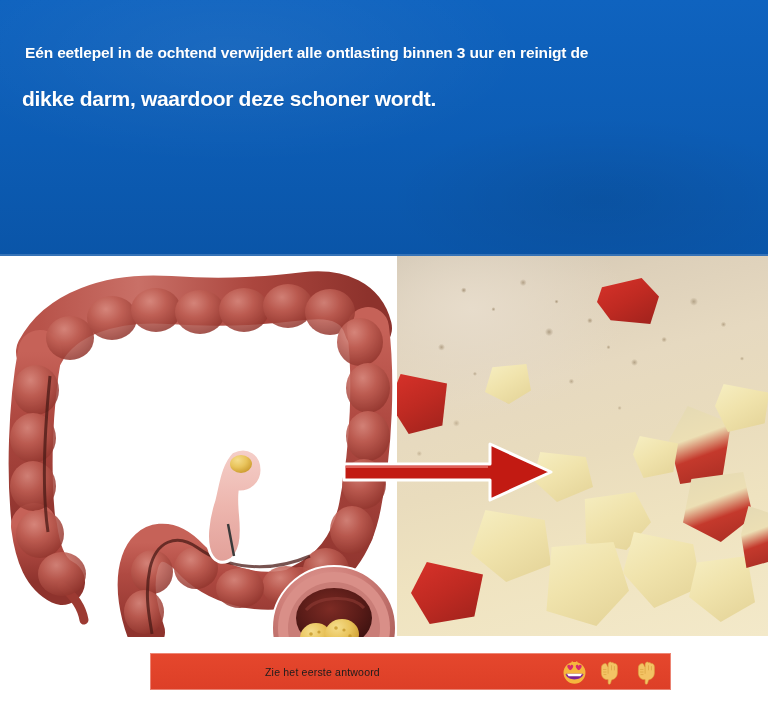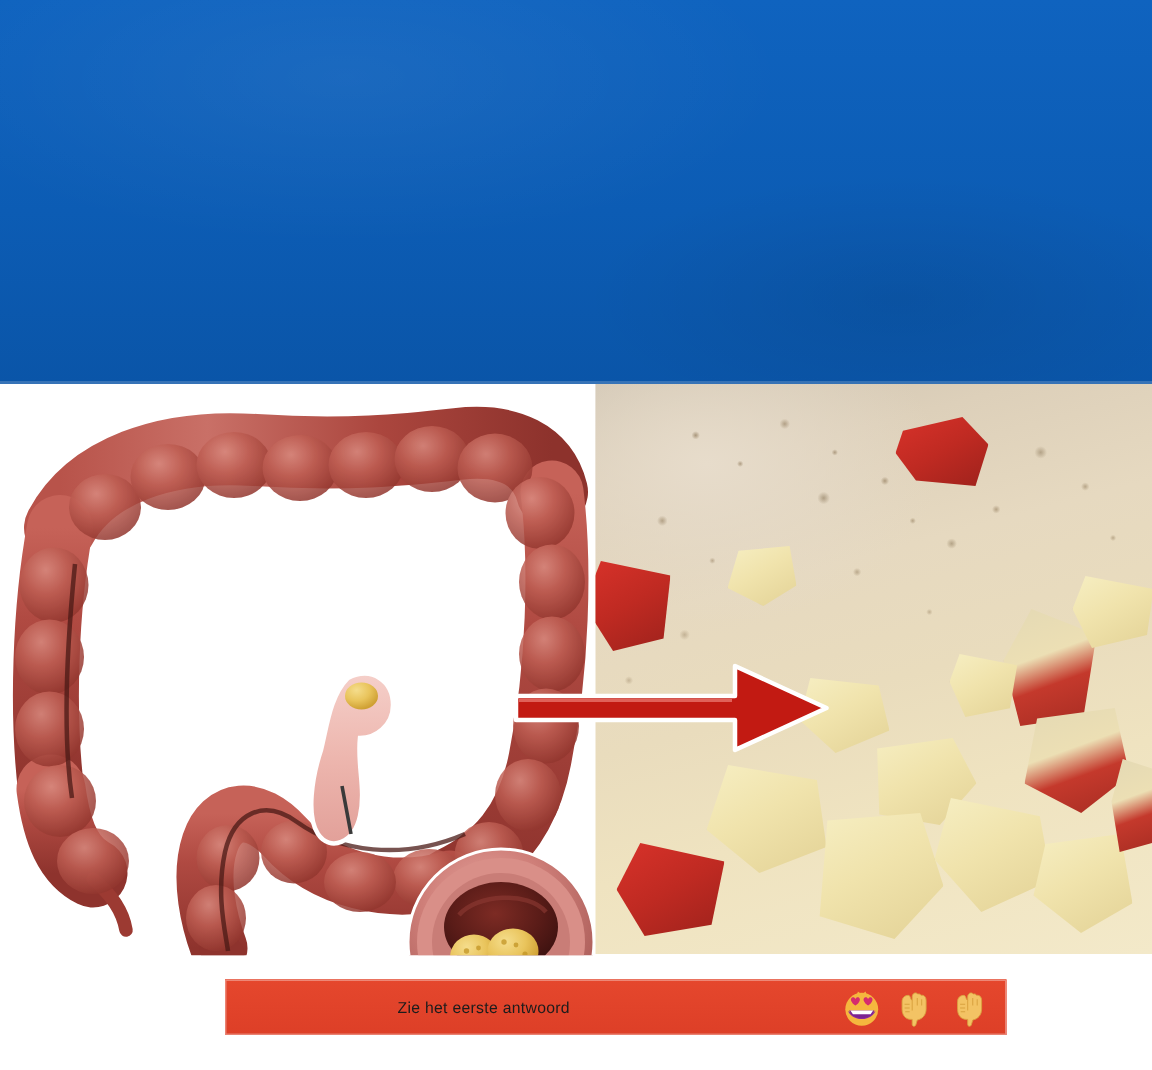--- a/index.html
+++ b/index.html
@@ -180,20 +180,22 @@
   .emoji {
     width: 27px;
     height: 27px;
     display: block;
   }
 </style>
 </head>
 <body>
 
 <div class="header">
+  <div class="hdr-line1">Eén eetlepel in de ochtend verwijdert alle ontlasting binnen 3 uur en reinigt de</div>
+  <div class="hdr-line2">dikke darm, waardoor deze schoner wordt.</div>
 </div>
 
 <div class="content-band">
 
   <div class="colon-wrap">
     <svg width="400" height="381" viewBox="0 0 400 381">
       <defs>
         <linearGradient id="gColon" x1="0" y1="0" x2="0" y2="1">
           <stop offset="0%" stop-color="#c66258"></stop>
           <stop offset="35%" stop-color="#b04a42"></stop>

